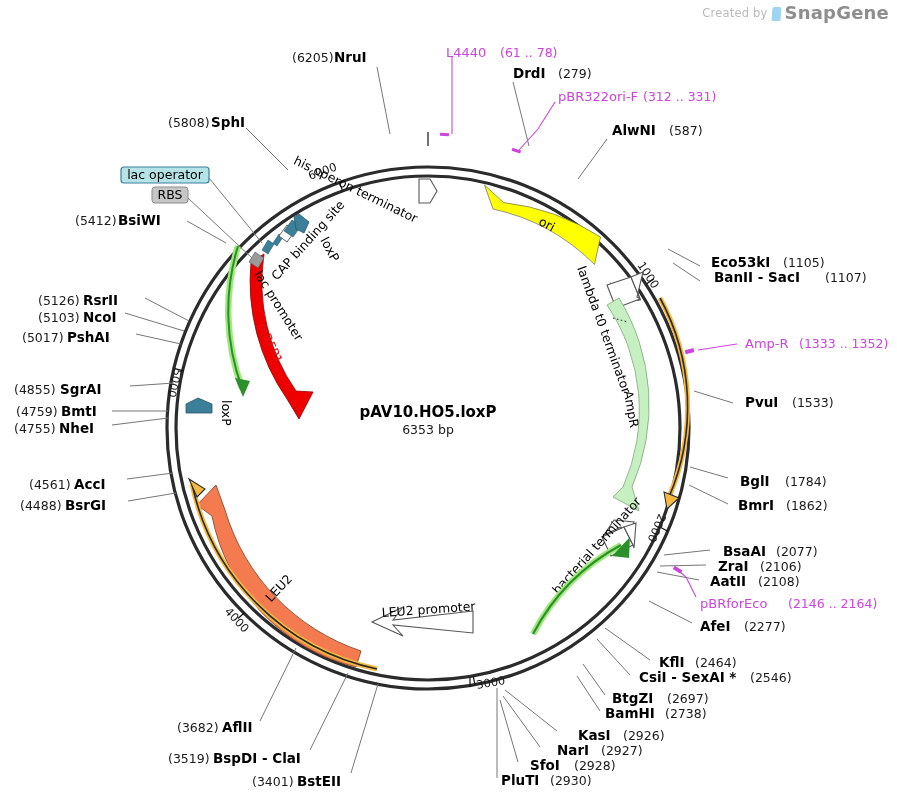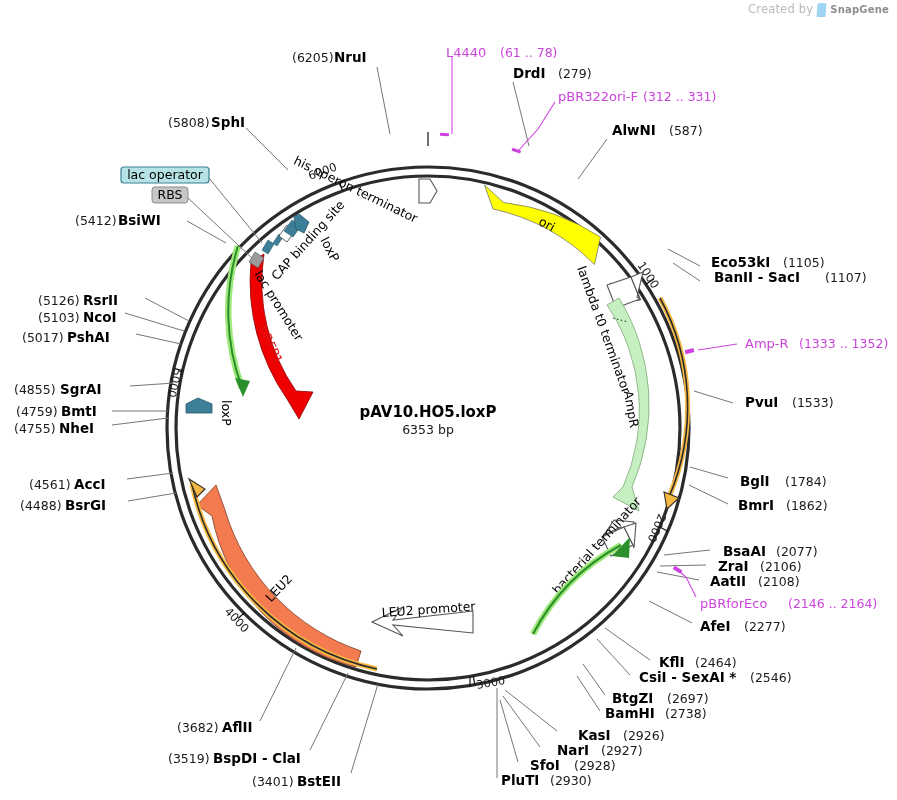--- a/index.html
+++ b/index.html
@@ -19,21 +19,21 @@
 
   .wm {
     position: absolute;
     top: 2px; right: 8px;
     font-size: 11.5px;
     color: #b9b9b9;
     display: flex; align-items: center; gap: 4px;
     letter-spacing: .2px;
     user-select: none;
   }
-  .wm .wm-brand { color: #8e8e8e; font-weight: 600; font-size: 10px; }
+  .wm .wm-brand { color: #8e8e8e; font-weight: 600; font-size: 18px; }
   .wm .wm-logo {
     display:inline-block; width: 9px; height: 14px;
     background: #9fd4f3;
     border-radius: 2px 2px 1px 1px;
     transform: skewX(-4deg);
     position: relative; top: 1px;
   }
 
   text { font-family: "DejaVu Sans", "Liberation Sans", sans-serif; }
   .enz-name   { font-size: 13.5px; font-weight: bold; fill: #000; }

